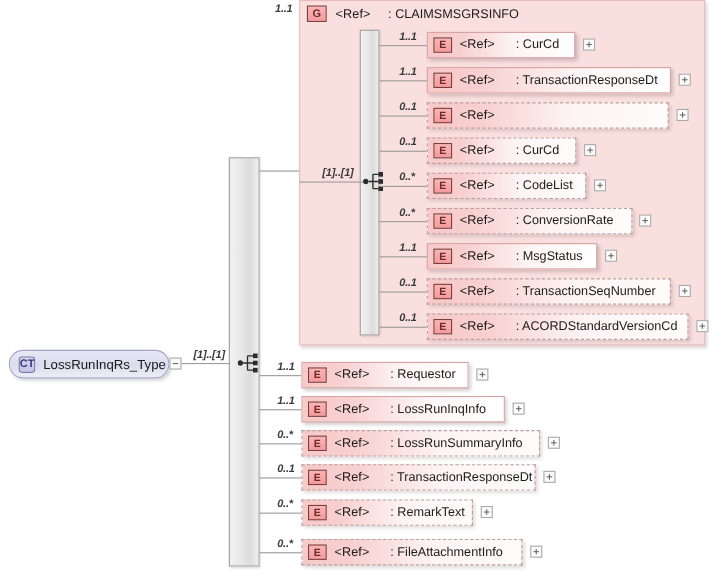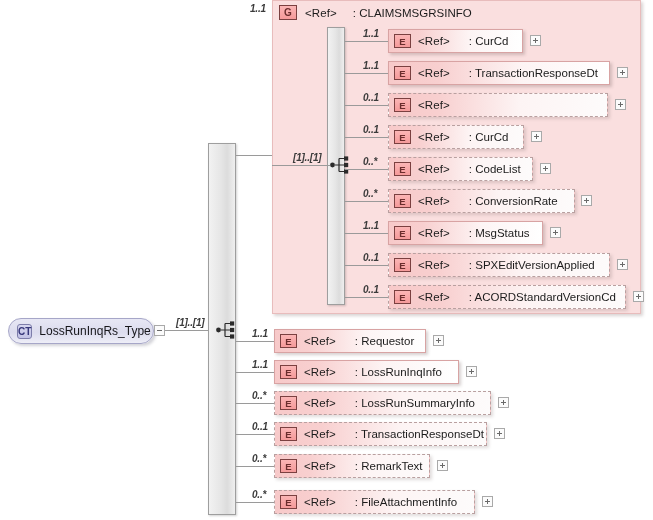--- a/index.html
+++ b/index.html
@@ -269,21 +269,21 @@
     <span class="ref-text">&lt;Ref&gt;</span>
     <span class="name-text" style="margin-left:12px;">: MsgStatus</span>
   </div>
   <div class="expander plus" style="left:550px; top:227px;"></div>
 
   <div class="hline" style="left:345px; top:265px; width:43px;"></div>
   <div class="card" style="left:363px; top:252px;">0..1</div>
   <div class="enode opt" style="left:388px; top:253px; width:222px;">
     <span class="badge e">E</span>
     <span class="ref-text">&lt;Ref&gt;</span>
-    <span class="name-text" style="margin-left:12px;">: SPXEditVersionApplied</span>
+    <span class="name-text" style="margin-left:12px;">: TransactionSeqNumber</span>
   </div>
   <div class="expander plus" style="left:617px; top:259px;"></div>
 
   <div class="hline" style="left:345px; top:297px; width:43px;"></div>
   <div class="card" style="left:363px; top:284px;">0..1</div>
   <div class="enode opt" style="left:388px; top:285px; width:238px;">
     <span class="badge e">E</span>
     <span class="ref-text">&lt;Ref&gt;</span>
     <span class="name-text" style="margin-left:12px;">: ACORDStandardVersionCd</span>
   </div>

